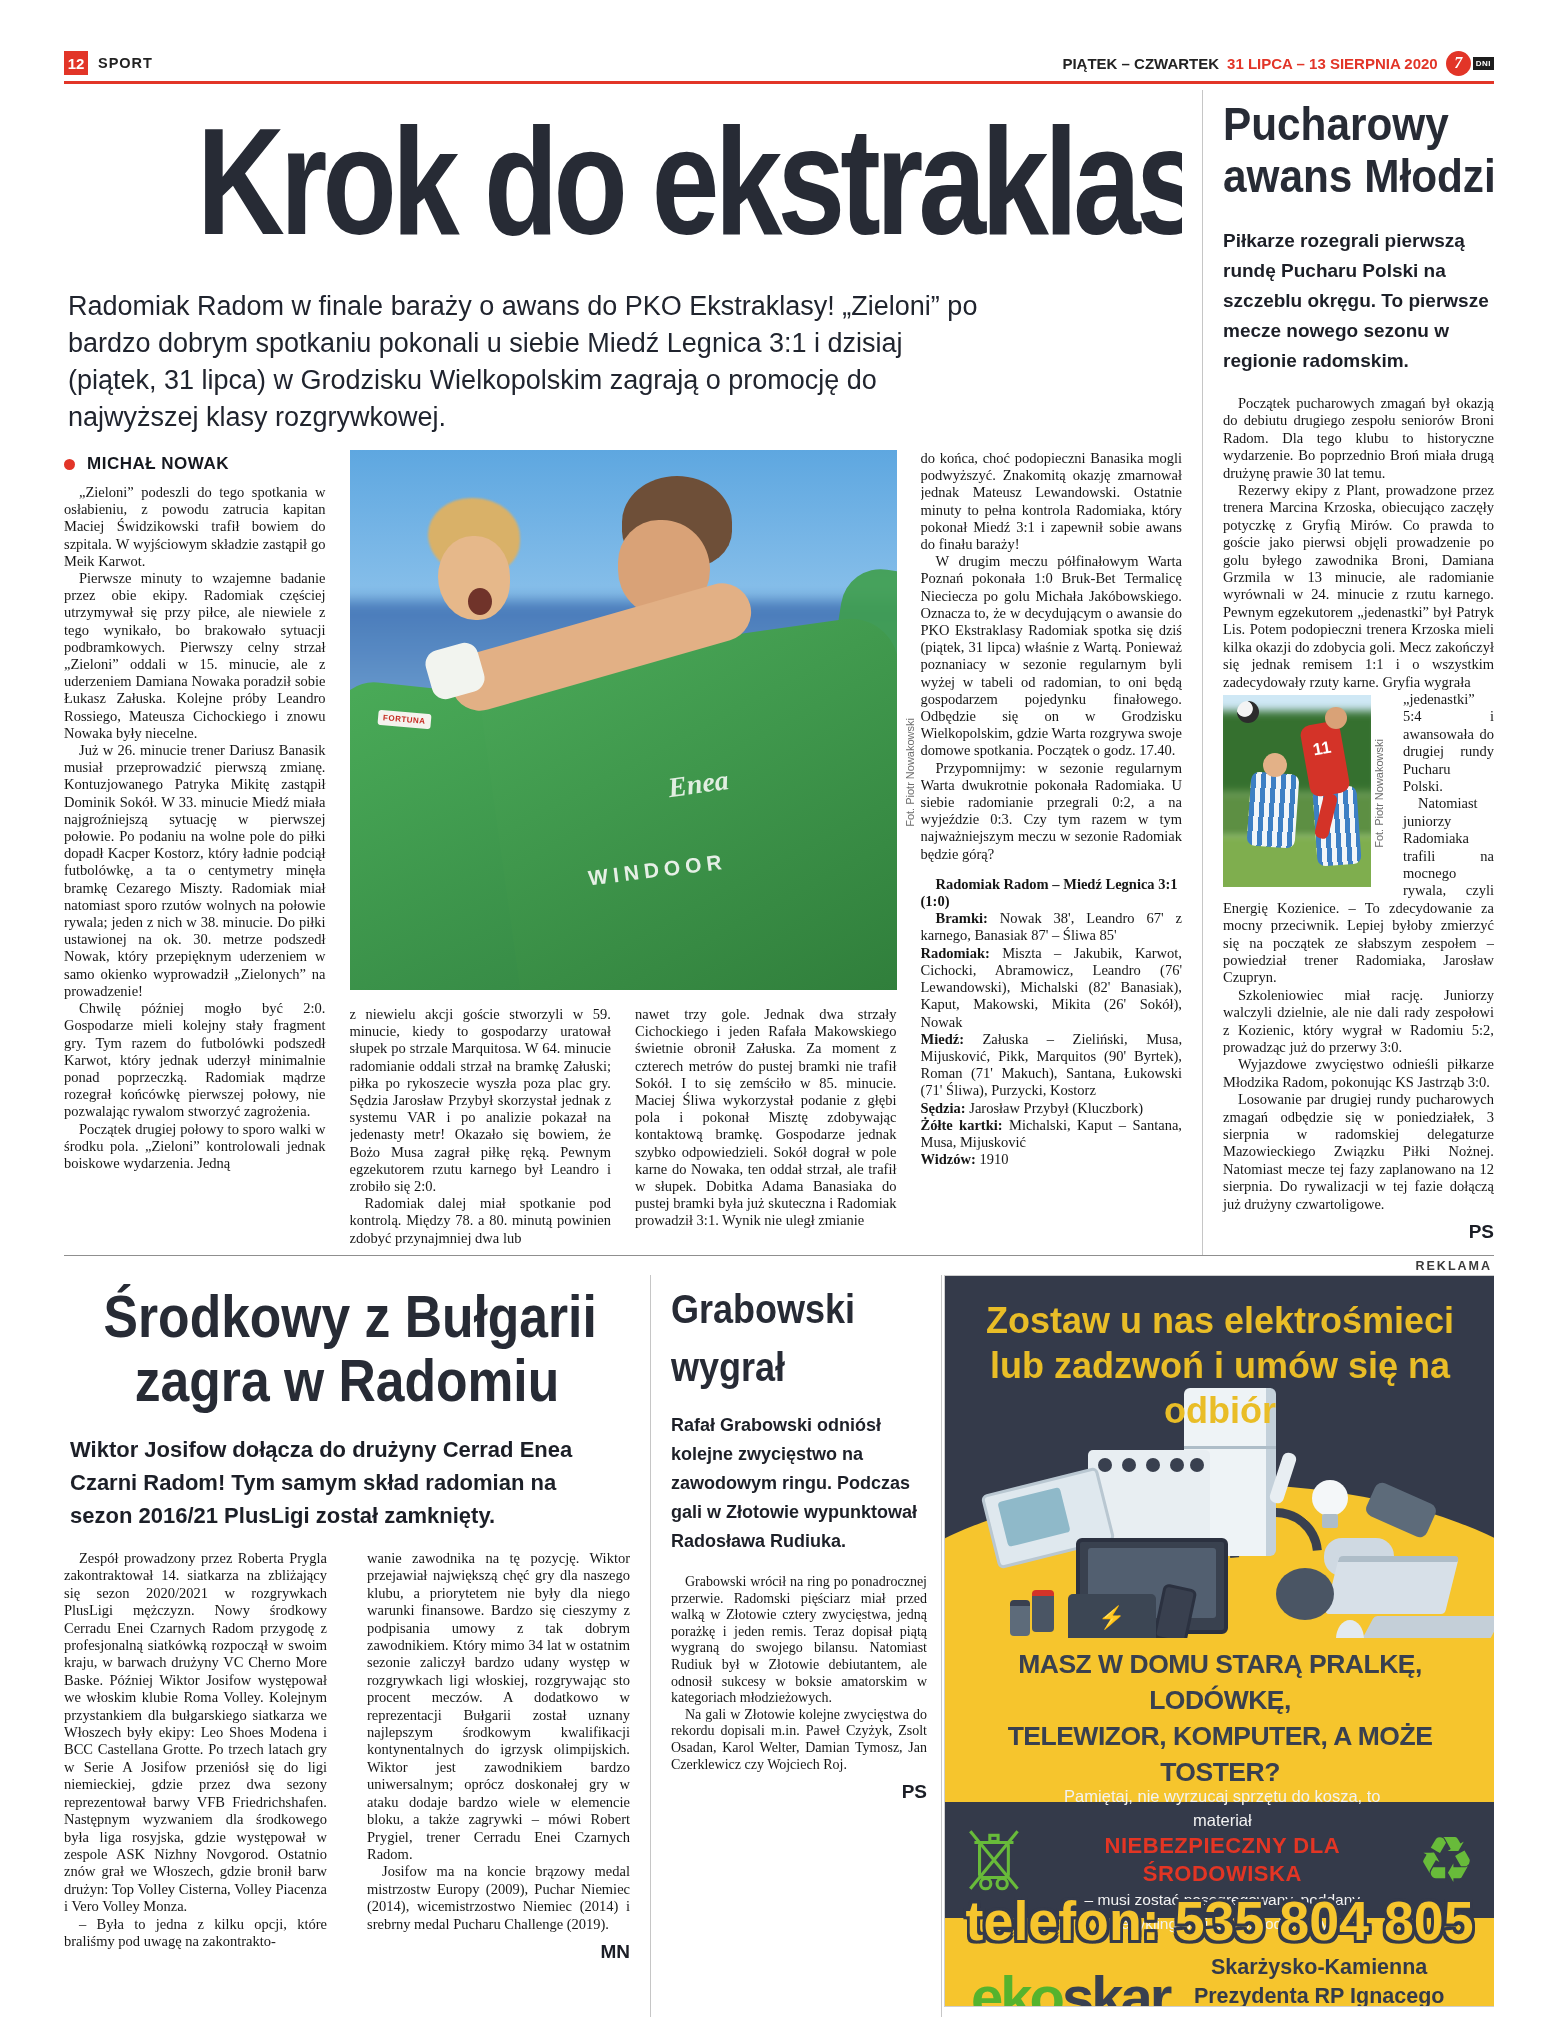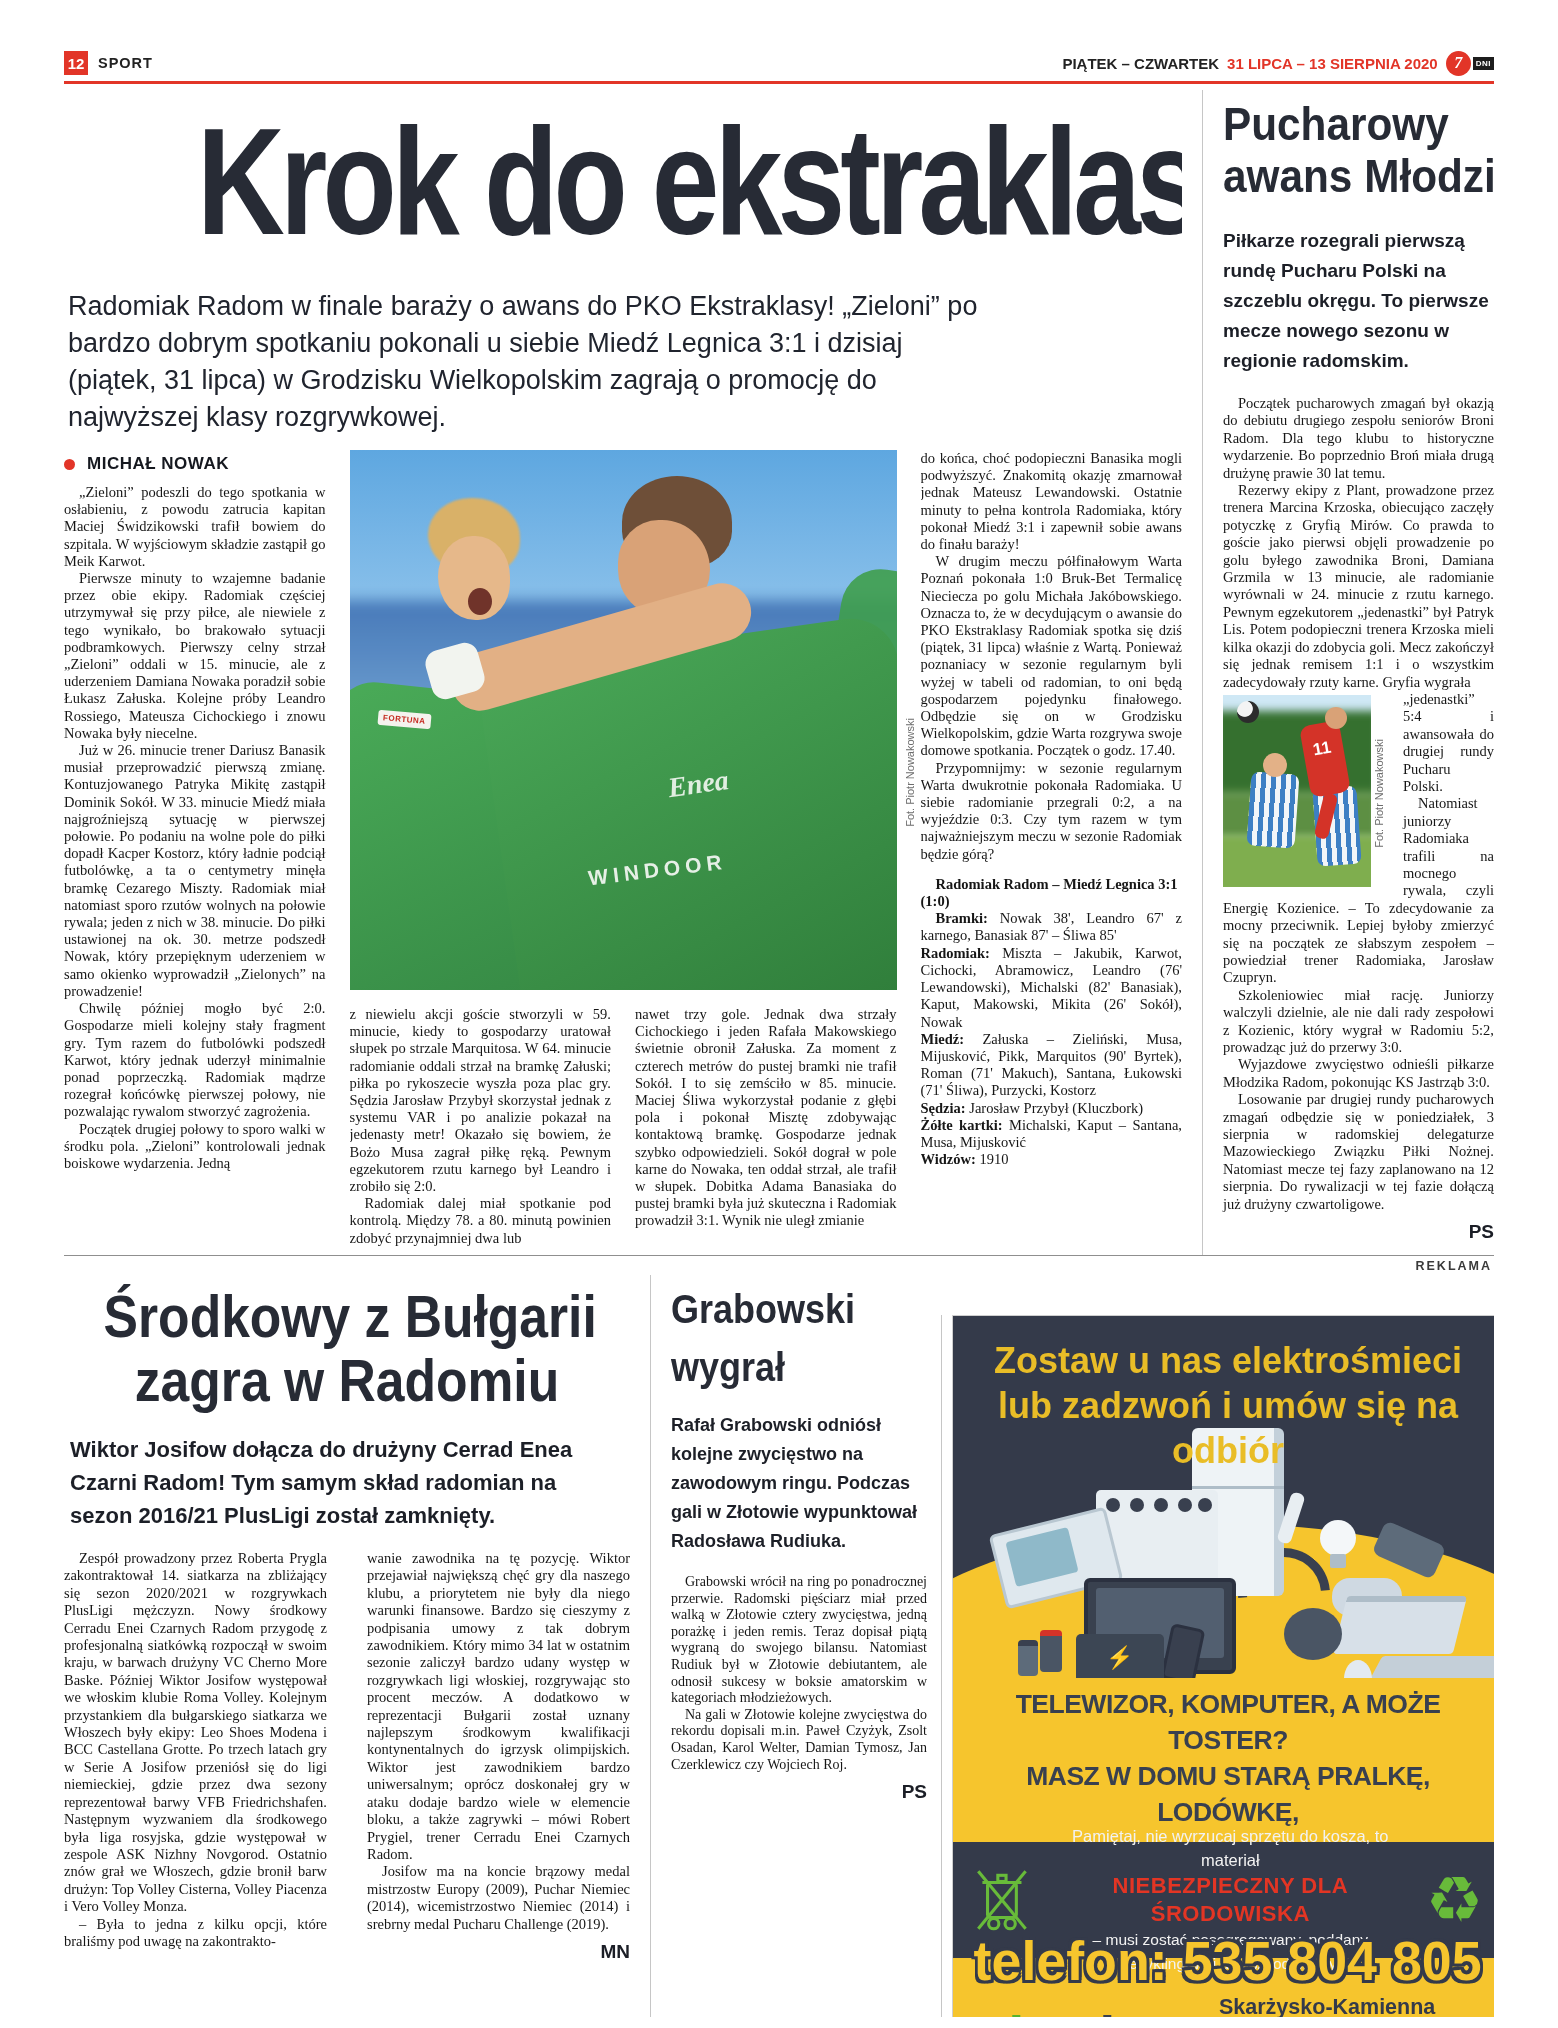--- a/index.html
+++ b/index.html
@@ -124,21 +124,21 @@
   .v-col.cont p:first-child{text-indent:0;}
 
   .boxing{width:256px;flex:none;margin-left:20px;padding-left:20px;border-left:1px solid #c6c6c6;overflow:hidden;}
   .b-h3 div{transform:scaleX(.9);transform-origin:left;
     font:bold 40px/48px "Liberation Sans",sans-serif;color:#272b35;white-space:nowrap;margin-top:10px;}
   .b-lead{margin-top:20px;font:bold 18px/29px "Liberation Sans",sans-serif;color:#1c1f27;}
   .b-body{margin-top:15px;font-size:14px;line-height:16.6px;text-align:justify;}
   .b-body p{margin:0;text-indent:14px;}
 
   
-  .ad-col{width:552px;flex:none;margin-left:14px;padding-left:10px;border-left:1px solid #c6c6c6;margin-top:40px;}
+  .ad-col{width:552px;flex:none;margin-left:14px;padding-left:2px;border-left:1px solid #c6c6c6;}
   .ad{border:1px solid #cfcfcf;height:730px;display:flex;flex-direction:column;overflow:hidden;background:#f6c52d;}
   .ad-top{position:relative;background:#343a4a;height:362px;flex:none;overflow:hidden;text-align:center;}
   .ad-h{position:relative;z-index:3;padding-top:22px;font:bold 36px/45px "Liberation Sans",sans-serif;color:#e9bd27;}
   .ad-ellipse{position:absolute;left:-18%;width:136%;top:208px;height:420px;background:#f6c52d;border-radius:50%/40%;}
   .pile{position:absolute;left:50%;top:112px;width:480px;height:250px;transform:translateX(-50%);z-index:2;}
   .pile div{position:absolute;box-sizing:border-box;}
   .ap-fridge{left:204px;top:0;width:92px;height:168px;background:#eef3f6;border-radius:6px;border-right:10px solid #c3d0da;}
   .ap-frline{left:204px;top:58px;width:92px;height:3px;background:#aebdc8;}
   .ap-stove{left:108px;top:62px;width:122px;height:102px;background:#e8eef2;border-radius:5px;border-bottom:14px solid #c3d0da;}
   .ap-burners{left:118px;top:70px;width:14px;height:14px;border-radius:50%;background:#39404f;
@@ -394,22 +394,22 @@
             <div class="ap-vac"></div>
             <div class="ap-phone"></div>
             <div class="ap-batt1"></div>
             <div class="ap-batt2"></div>
             <div class="ap-carbat">⚡</div>
             <div class="ap-keyb"></div>
             <div class="ap-mouse"></div>
           </div>
         </div>
         <div class="ad-q">
+          <div>MASZ W DOMU STARĄ PRALKĘ, LODÓWKĘ,</div>
           <div>TELEWIZOR, KOMPUTER, A MOŻE TOSTER?</div>
-          <div>MASZ W DOMU STARĄ PRALKĘ, LODÓWKĘ,</div>
         </div>
         <div class="ad-band">
           <svg width="62" height="72" viewBox="0 0 60 70">
             <g fill="none" stroke="#68bb3a" stroke-width="3">
               <rect x="14" y="18" width="28" height="34" rx="3"></rect>
               <line x1="9" y1="18" x2="47" y2="18"></line>
               <rect x="24" y="11" width="8" height="6"></rect>
               <circle cx="20" cy="58" r="5"></circle>
               <circle cx="36" cy="58" r="5"></circle>
               <line x1="5" y1="7" x2="51" y2="63"></line>

